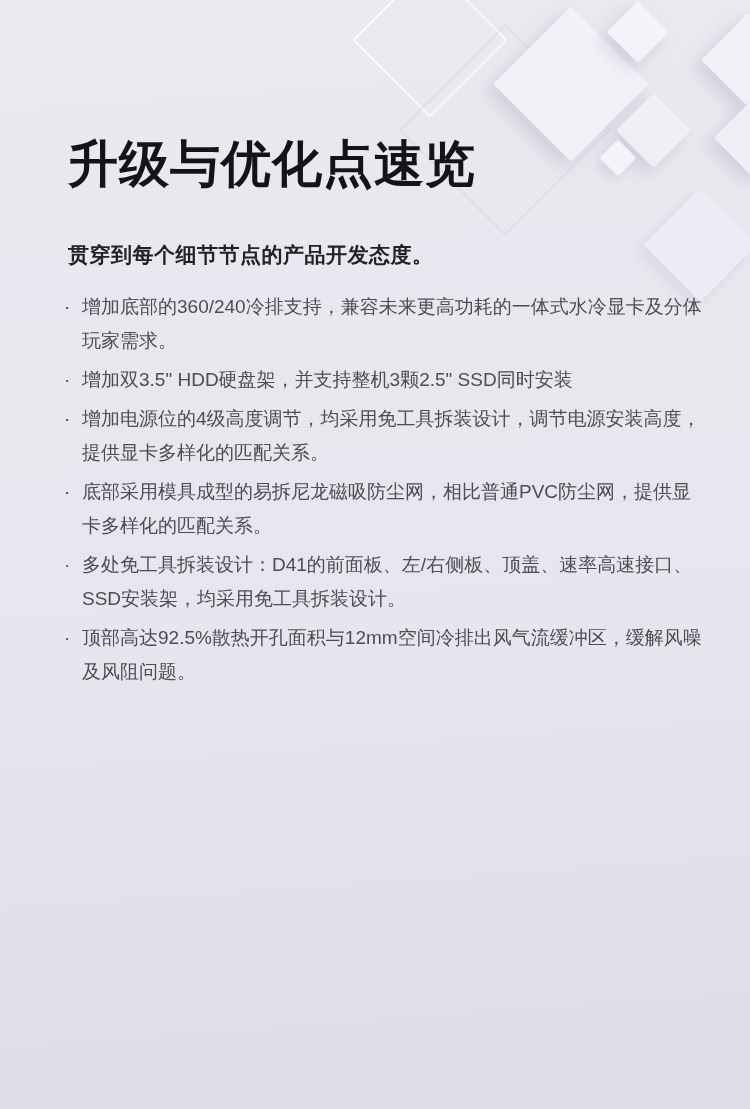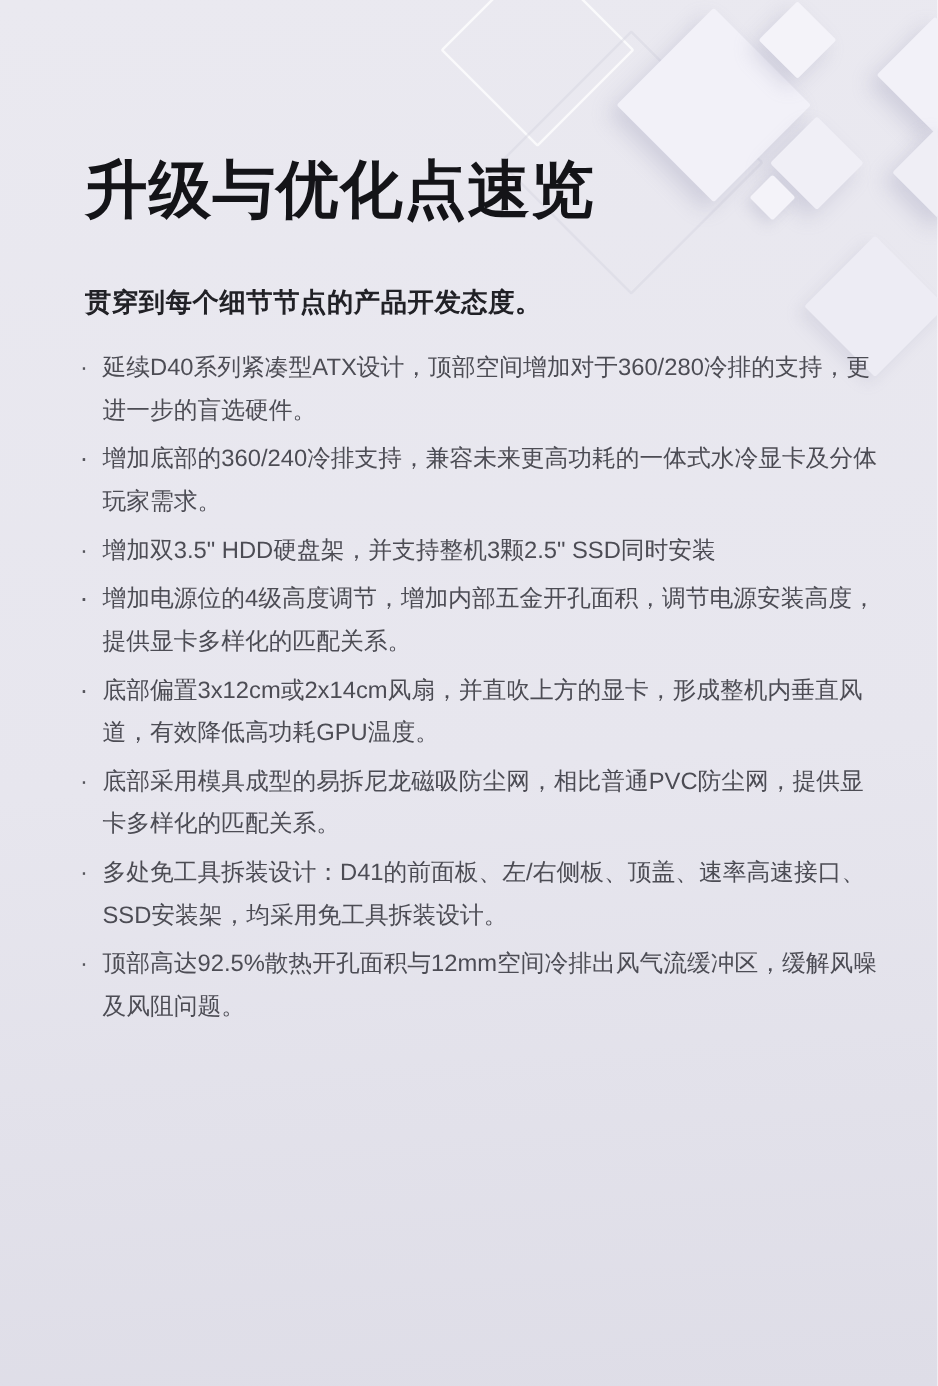--- a/index.html
+++ b/index.html
@@ -45,21 +45,21 @@
   .d8{ left:375px; top:-15px; width:110px; height:110px; background:transparent; border:2px solid rgba(255,255,255,0.75); box-shadow:none; }
   .d9{ left:430px; top:55px;  width:150px; height:150px; background:transparent; border:2px solid rgba(213,212,224,0.45); box-shadow:none; }
 
   .content{
     position:absolute;
     left:68px;
     top:127px;
     width:650px;
   }
   .title{
-    margin:0 0 49px 0;
+    margin:12px 0 49px 0;
     font-size:50px;
     line-height:50px;
     font-weight:600;
     letter-spacing:1px;
     color:var(--title-color);
   }
   .subtitle{
     margin:0 0 18px 0;
     font-size:21px;
     line-height:34px;
@@ -104,28 +104,28 @@
     <div class="d d3"></div>
     <div class="d d4"></div>
     <div class="d d5"></div>
     <div class="d d6"></div>
   </div>
 
   <div class="content">
     <h1 class="title">升级与优化点速览</h1>
     <h2 class="subtitle">贯穿到每个细节节点的产品开发态度。</h2>
     <ul class="feature-list">
-        <li><span class="bullet-dot">·</span><span>延续D40系列紧凑型ATX设计，顶部空间增加对于360/280冷排的支持，更进一步的盲选硬件。</span></li>
+        <li><span class="bullet-dot">·</span></li>
         <li><span class="bullet-dot">·</span></li>
         <li><span class="bullet-dot">·</span><span>增加底部的360/240冷排支持，兼容未来更高功耗的一体式水冷显卡及分体玩家需求。</span></li>
         <li><span class="bullet-dot">·</span><span>增加双3.5" HDD硬盘架，并支持整机3颗2.5" SSD同时安装</span></li>
         <li><span class="bullet-dot">·</span></li>
         <li><span class="bullet-dot">·</span></li>
-        <li><span class="bullet-dot">·</span><span>增加电源位的4级高度调节，增加内部五金开孔面积，调节电源安装高度，提供显卡多样化的匹配关系。</span></li>
+        <li><span class="bullet-dot">·</span><span>增加电源位的4级高度调节，均采用免工具拆装设计，调节电源安装高度，提供显卡多样化的匹配关系。</span></li>
         <li><span class="bullet-dot">·</span></li>
-        <li><span class="bullet-dot">·</span><span>底部偏置3x12cm或2x14cm风扇，并直吹上方的显卡，形成整机内垂直风道，有效降低高功耗GPU温度。</span></li>
+        <li><span class="bullet-dot">·</span></li>
         <li><span class="bullet-dot">·</span><span>底部采用模具成型的易拆尼龙磁吸防尘网，相比普通PVC防尘网，提供显卡多样化的匹配关系。</span></li>
         <li><span class="bullet-dot">·</span><span>多处免工具拆装设计：D41的前面板、左/右侧板、顶盖、速率高速接口、SSD安装架，均采用免工具拆装设计。</span></li>
         <li><span class="bullet-dot">·</span><span>顶部高达92.5%散热开孔面积与12mm空间冷排出风气流缓冲区，缓解风噪及风阻问题。</span></li>
       </ul>
   </div>
 
 </div>
 
 </body></html>

